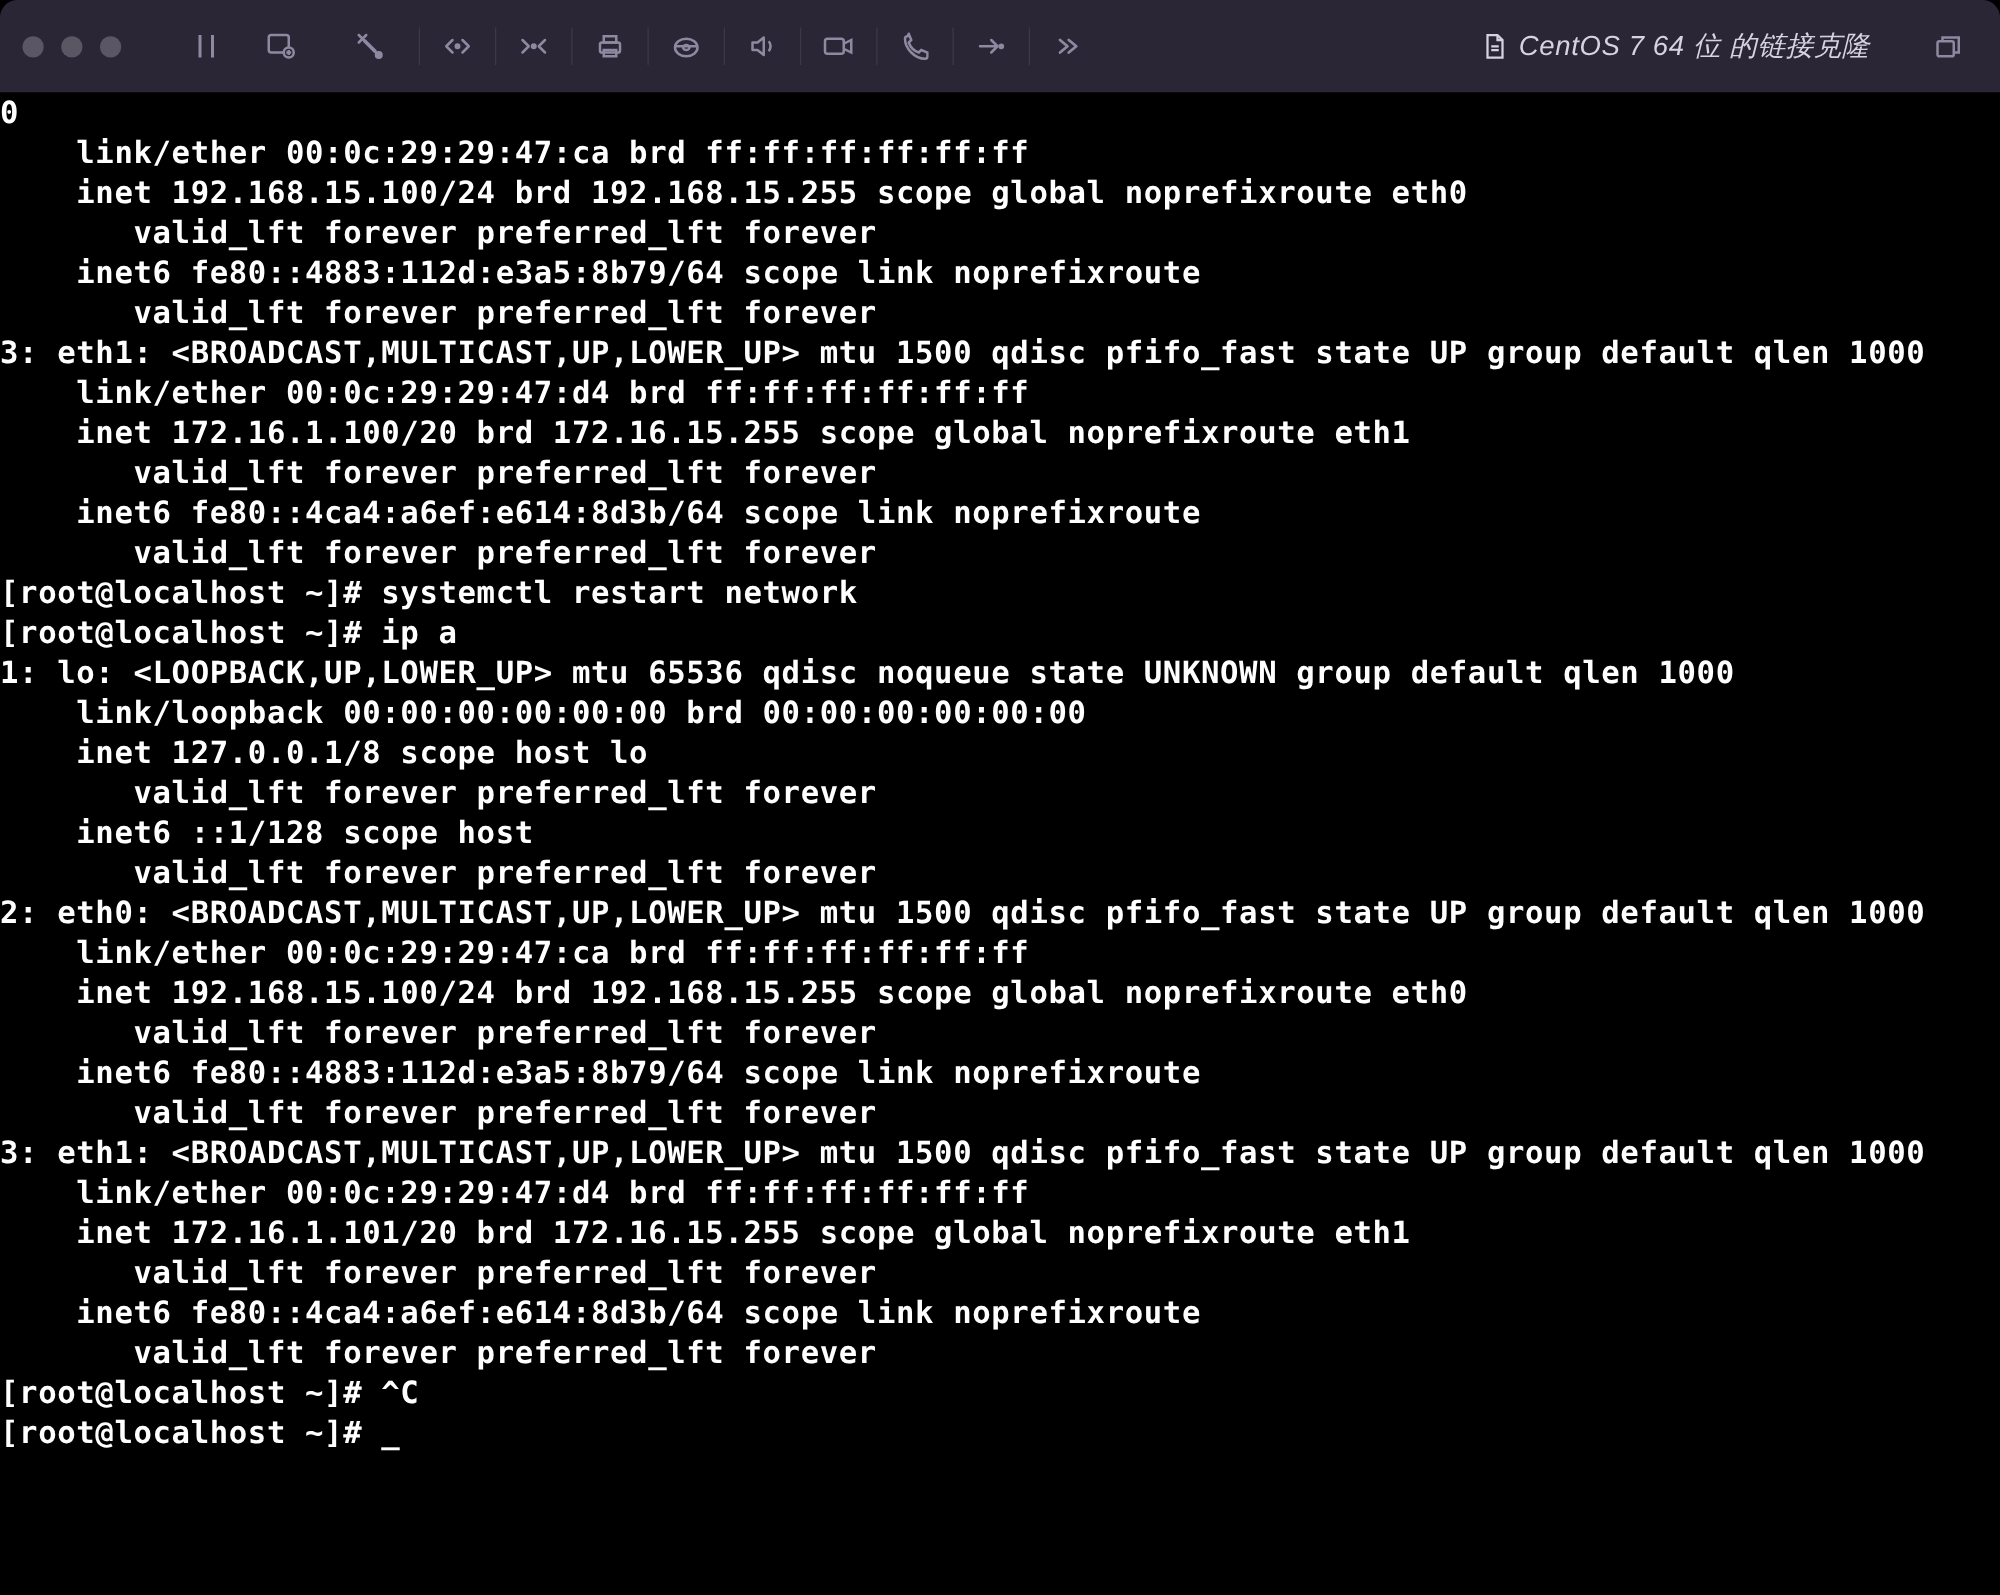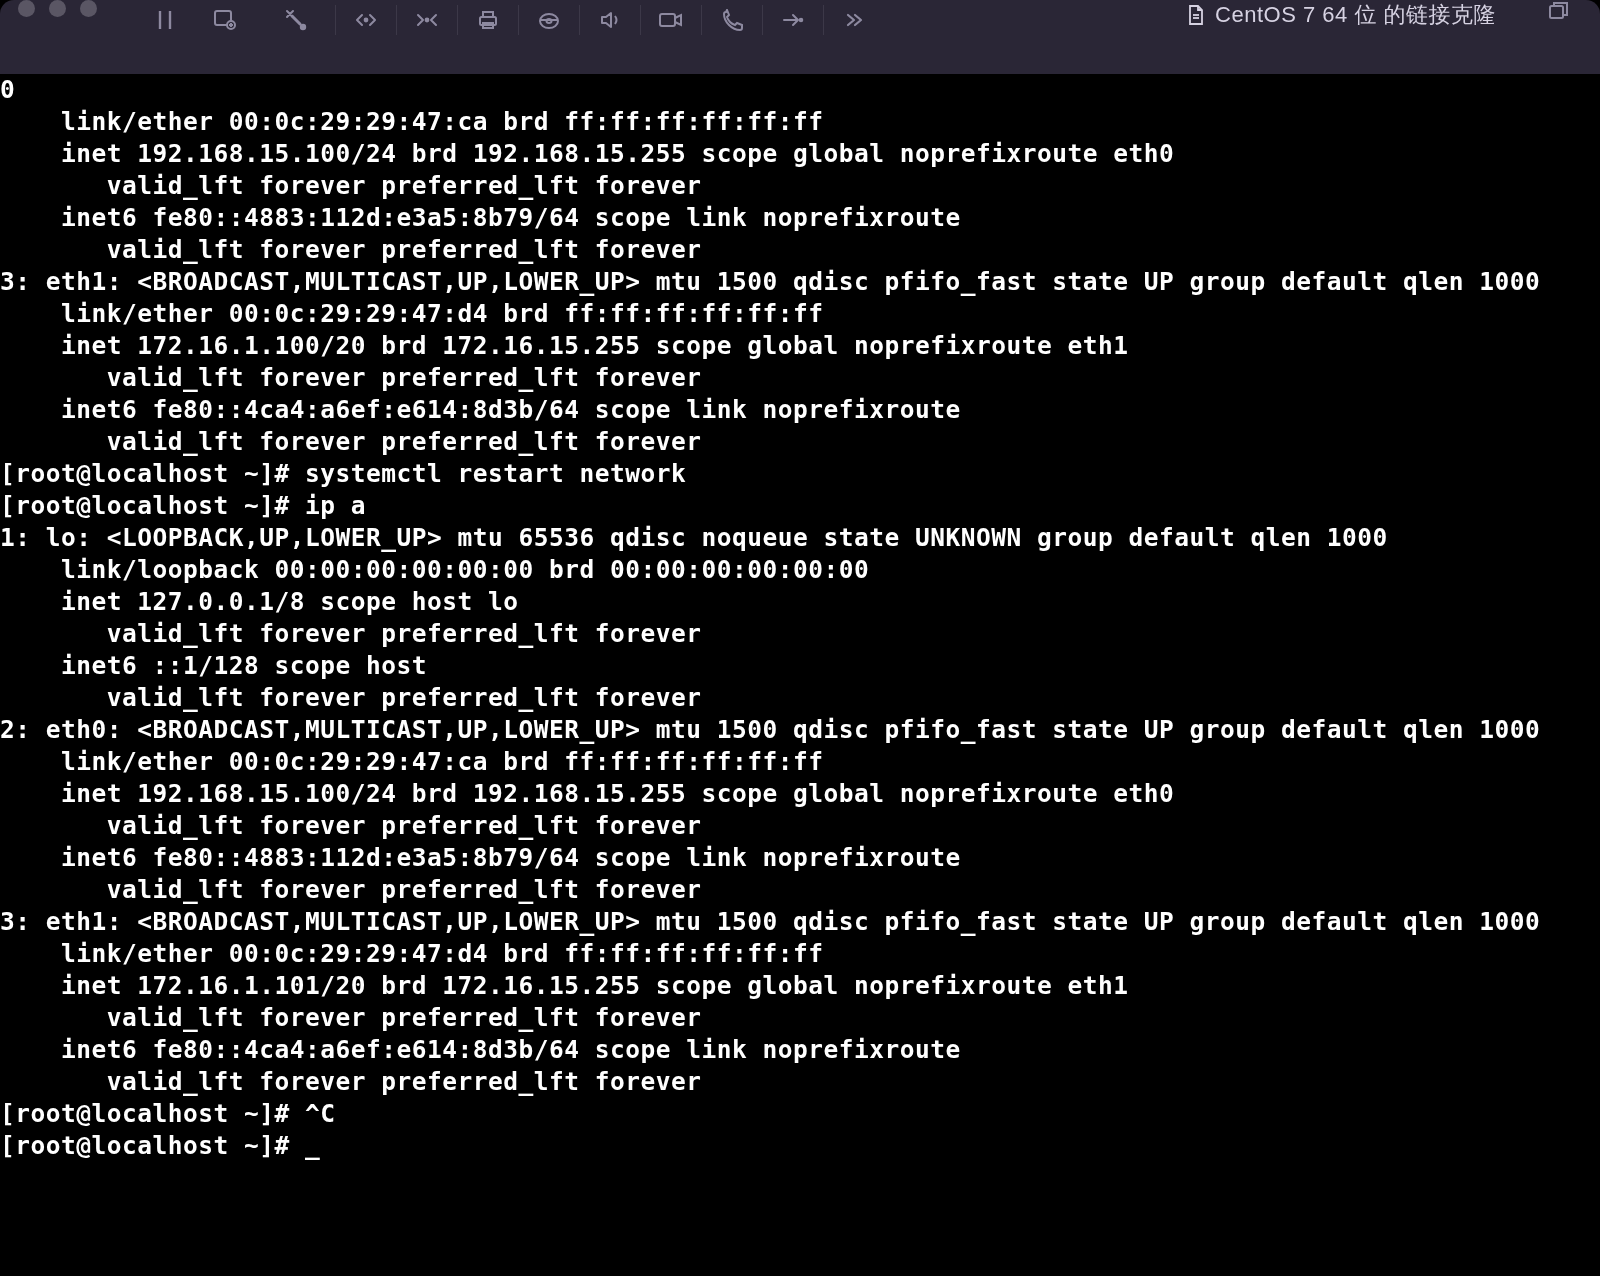--- a/index.html
+++ b/index.html
@@ -4,25 +4,26 @@
 <style>
   * { margin: 0; padding: 0; box-sizing: border-box; }
   html, body { width: 1600px; height: 1276px; background: #000; overflow: hidden; }
   body { font-family: "Menlo", "Consolas", monospace; }
 
   
   .titlebar {
     height: 74px;
     background: #2a2636;
     display: flex;
-    align-items: flex-start;
+    align-items: center;
     padding: 0 18px;
     border-top-left-radius: 14px;
     border-top-right-radius: 14px;
     gap: 10px;
+    font-style: italic;
   }
   .traffic { display: flex; gap: 14px; margin-right: 28px; }
   .traffic .dot { width: 17px; height: 17px; border-radius: 50%; background: #5a5664; }
   .toolbar-icons { display: flex; align-items: center; gap: 0; flex: 0 0 auto; }
   .tb-btn {
     width: 60px; height: 40px; display: flex; align-items: center; justify-content: center;
     color: #8d89a0;
   }
   .tb-divider { width: 1px; height: 30px; background: #3c3848; }
   .spacer { flex: 1; }

